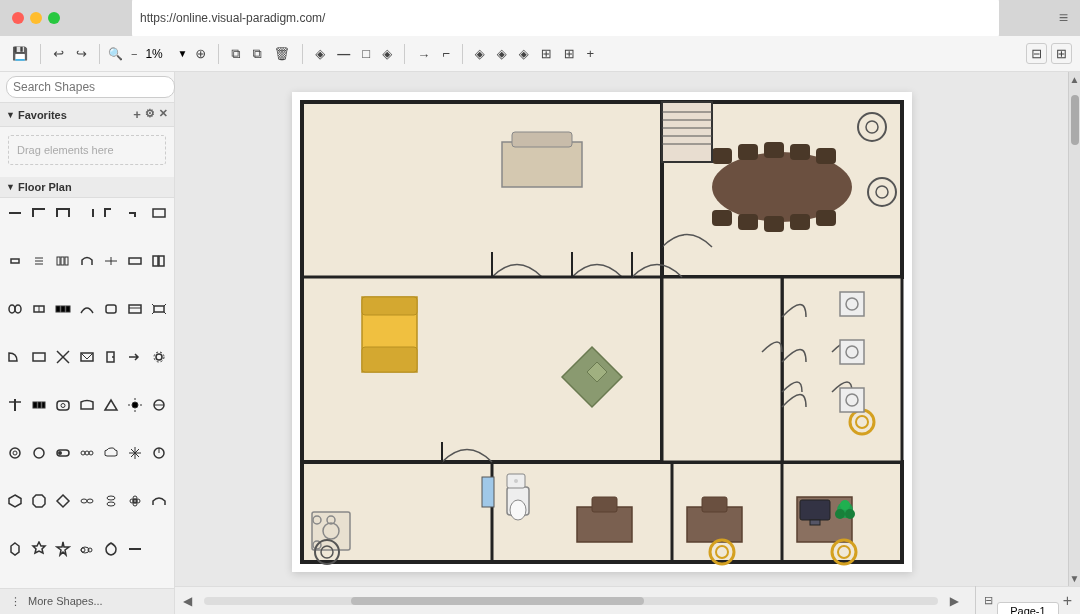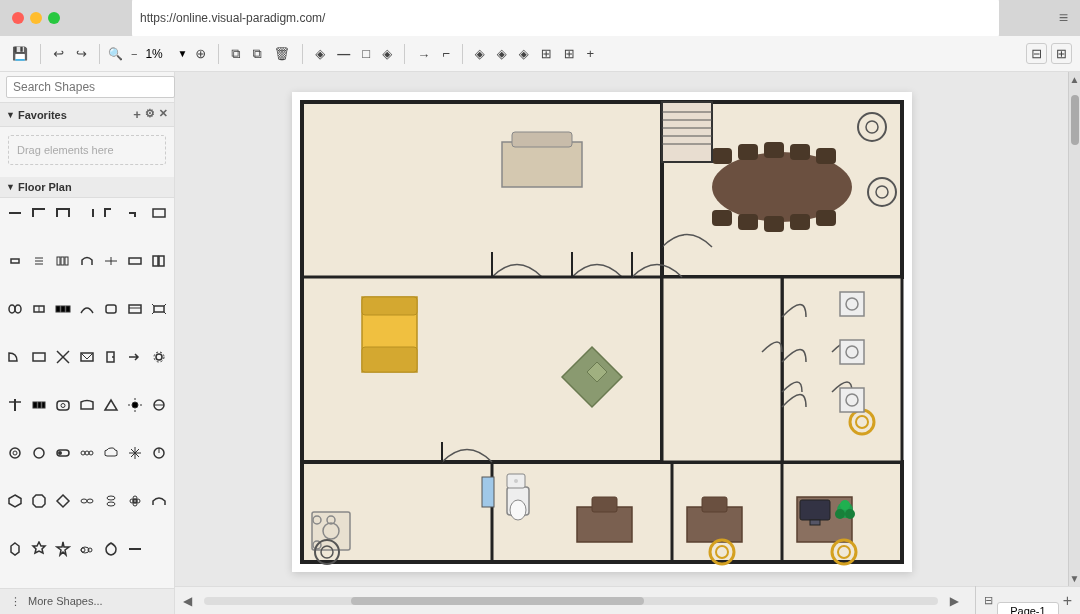--- a/index.html
+++ b/index.html
@@ -18,21 +18,21 @@
 
     
     .toolbar { background: #f5f5f5; border-bottom: 1px solid #ddd; padding: 4px 8px; display: flex; align-items: center; gap: 4px; height: 36px; }
     .toolbar-btn { background: none; border: none; cursor: pointer; padding: 2px 4px; font-size: 13px; color: #444; border-radius: 3px; }
     .toolbar-sep { width: 1px; height: 20px; background: #ccc; margin: 0 4px; }
 
     
     .left-panel { width: 175px; background: #f5f5f5; border-right: 1px solid #ddd; display: flex; flex-direction: column; flex-shrink: 0; }
 
     .search-box { display: flex; align-items: center; border-bottom: 1px solid #ddd; padding: 4px 6px; gap: 4px; }
-    .search-input { flex: 1; border: 1px solid #ccc; border-radius: 2px; padding: 3px 6px; font-size: 12px; }
+    .search-input { flex: 1; border: 1px solid #ccc; border-radius: 10px; padding: 3px 6px; font-size: 12px; }
     .search-icon-btn { background: none; border: none; cursor: pointer; color: #666; font-size: 13px; }
 
     .panel-section { }
     .section-header { display: flex; align-items: center; padding: 4px 6px; font-size: 11px; font-weight: 600; color: #333; background: #ebebeb; border-bottom: 1px solid #ddd; cursor: pointer; }
     .section-header .actions { margin-left: auto; display: flex; gap: 4px; }
     .section-header .actions span { cursor: pointer; color: #666; font-size: 13px; }
 
     .favorites-area { padding: 8px; min-height: 50px; }
     .drag-placeholder { border: 1px dashed #ccc; border-radius: 3px; padding: 8px; color: #aaa; font-size: 11px; }
 

